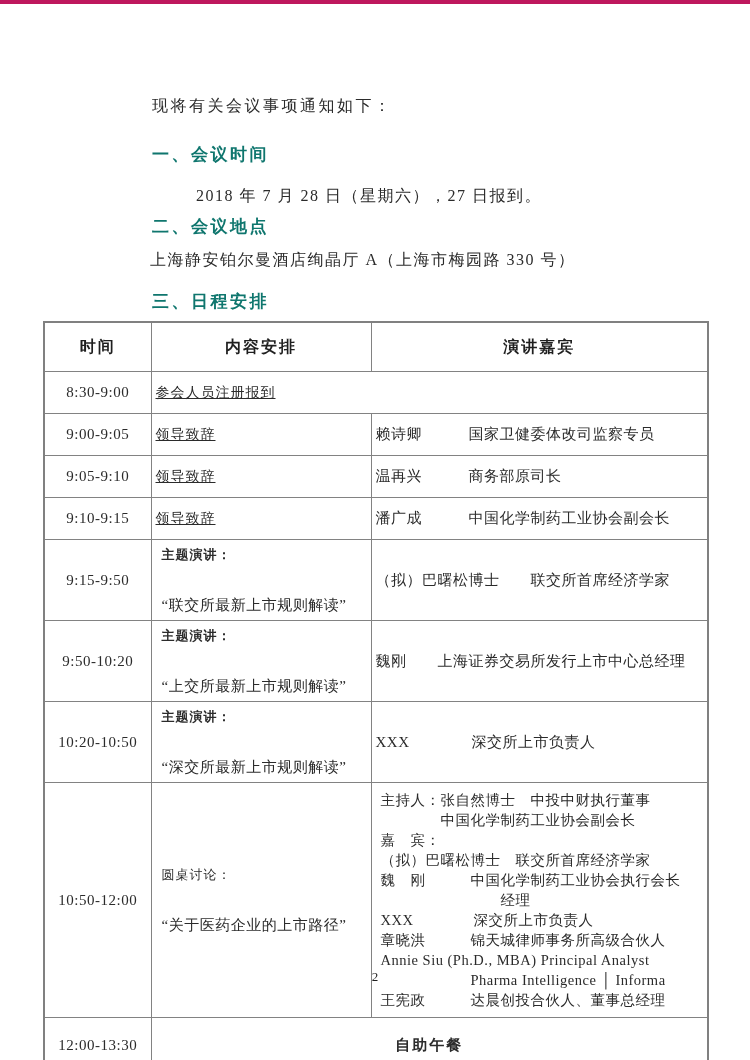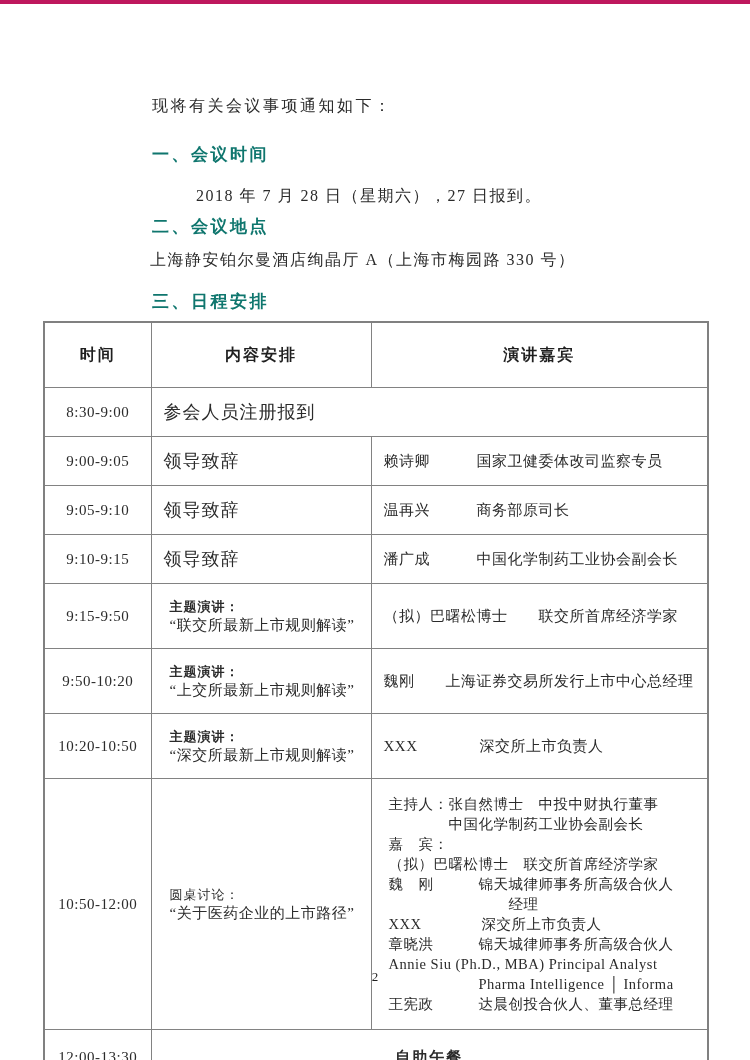--- a/index.html
+++ b/index.html
@@ -33,54 +33,54 @@
 
   table.schedule{
     position:absolute;left:43px;top:317px;
     width:664px;
     border-collapse:collapse;table-layout:fixed;
     border:2px solid #808080;
   }
   table.schedule th, table.schedule td{
     border:1px solid #828282;
     vertical-align:middle;
-    padding:12px;
+    padding:4px;
     overflow:hidden;
   }
   th.head{
     font-family:"Liberation Sans","DejaVu Sans",sans-serif;
     font-size:16px;font-weight:bold;letter-spacing:2px;
     text-align:center;color:#1f1f1f;
     height:40px;
   }
   td.time{
     text-align:center;
     font-size:15px;letter-spacing:0.5px;
     white-space:nowrap;
   }
   td.content{
-    font-size:18px;letter-spacing:1px;
-    padding-left:6px;white-space:nowrap;
+    font-size:14px;letter-spacing:1px;
+    padding-left:6px;white-space:nowrap;text-decoration:underline;
   }
   td.speaker{
     font-size:15px;letter-spacing:0.5px;
     padding-left:9px;white-space:nowrap;
   }
   td.merged-host{
     font-size:15px;letter-spacing:0.5px;
     padding-left:46px;white-space:nowrap;
   }
   td.lunch{
     text-align:center;font-weight:bold;
     font-size:15px;letter-spacing:2px;
   }
   .topic-wrap{padding:2px 0 2px 6px;line-height:18px;}
   .topic-title{font-size:13px;font-weight:bold;letter-spacing:1px;white-space:nowrap;}
   .topic-title.plain{font-weight:normal;}
-  .topic-sub{font-size:15px;letter-spacing:0.5px;white-space:nowrap;}
+  .topic-sub{font-size:15px;letter-spacing:0.5px;white-space:nowrap;margin-top:32px;}
   .rt-lines{padding:3px 0 3px 5px;line-height:20px;}
   .rt-line{font-size:14.5px;letter-spacing:0.5px;white-space:nowrap;}
   .r-42{height:42px;}
   .r-37{height:37px;}
   .r-38{height:38px;}
   .r-big{height:226px;}
   .r-lunch{height:57px;}
   .pagenum{
     position:absolute;left:0;top:965px;width:750px;
     text-align:center;font-size:13px;color:#1f1f1f;
@@ -171,21 +171,21 @@
             <div class="topic-title plain">圆桌讨论：</div>
             <div class="topic-sub">“关于医药企业的上市路径”</div>
           </div>
         </td>
         <td>
           <div class="rt-lines">
             <div class="rt-line">主持人：张自然博士　中投中财执行董事</div>
             <div class="rt-line">　　　　中国化学制药工业协会副会长</div>
             <div class="rt-line">嘉　宾：</div>
             <div class="rt-line">（拟）巴曙松博士　联交所首席经济学家</div>
-            <div class="rt-line">魏　刚　　　锦天城律师事务所高级合伙人</div>
+            <div class="rt-line">魏　刚　　　中国化学制药工业协会执行会长</div>
             <div class="rt-line">　　　　　　　　经理</div>
             <div class="rt-line">XXX　　　　深交所上市负责人</div>
             <div class="rt-line">章晓洪　　　锦天城律师事务所高级合伙人</div>
             <div class="rt-line">Annie Siu (Ph.D., MBA) Principal Analyst</div>
             <div class="rt-line">　　　　　　Pharma Intelligence │ Informa</div>
             <div class="rt-line">王宪政　　　达晨创投合伙人、董事总经理</div>
           </div>
         </td>
       </tr>
       <tr class="r-lunch">

